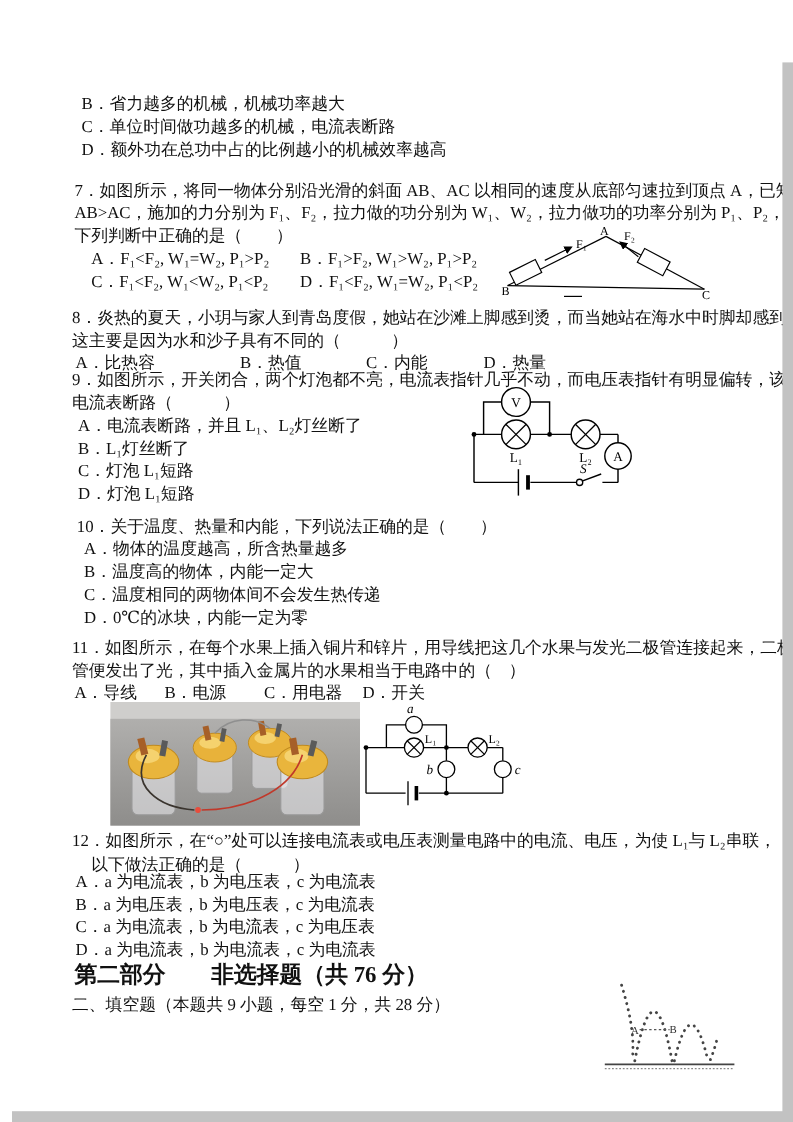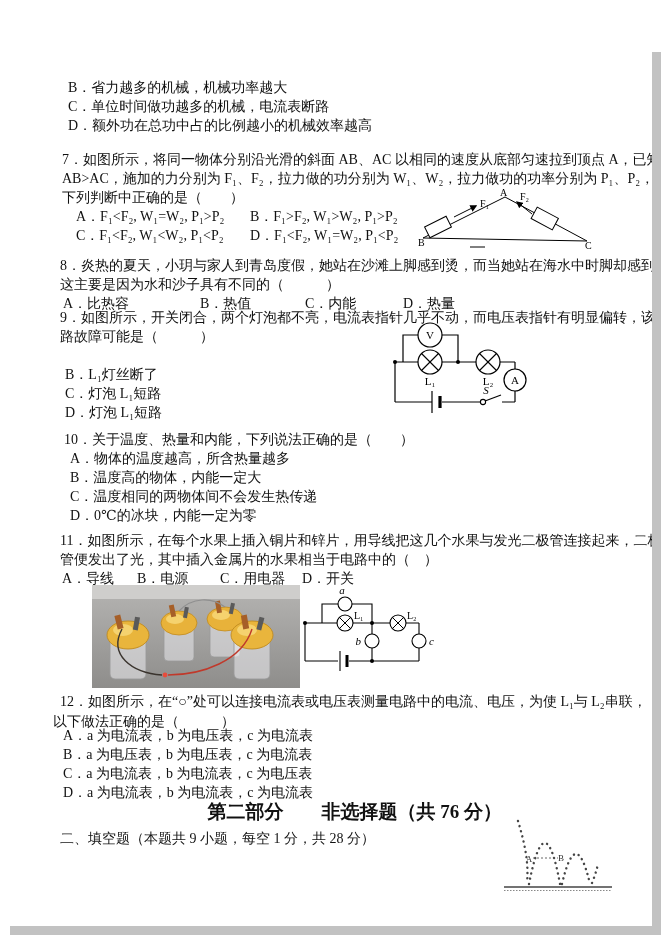--- a/index.html
+++ b/index.html
@@ -1,19 +1,19 @@
 <!DOCTYPE html>
 <html><head>
 <meta charset="utf-8">
 <style>
   html,body{margin:0;padding:0;background:#fff;}
   .page{position:relative;width:661px;height:935px;background:#fff;overflow:hidden;
         font-family:"Liberation Serif","DejaVu Serif",serif;color:#111;}
   .line{position:absolute;white-space:pre;font-size:14px;line-height:19px;}
-  .heading{position:absolute;font-size:19px;font-weight:bold;text-align:right;}
+  .heading{position:absolute;font-size:19px;font-weight:bold;text-align:left;}
   .shadow{position:absolute;background:#c2c2c2;}
   svg{position:absolute;overflow:visible;}
   svg text{font-family:"Liberation Serif","DejaVu Serif",serif;}
 </style>
 </head>
 <body>
 
 <div class="page">
 
   <div class="line" style="left:68px;top:78px">B．省力越多的机械，机械功率越大</div>
@@ -50,21 +50,22 @@
   </svg>
 
   <div class="line" style="left:60px;top:256px">8．炎热的夏天，小玥与家人到青岛度假，她站在沙滩上脚感到烫，而当她站在海水中时脚却感到凉，</div>
   <div class="line" style="left:60px;top:275px">这主要是因为水和沙子具有不同的（　　　）</div>
   <div class="line" style="left:63px;top:294px">A．比热容</div>
   <div class="line" style="left:200px;top:294px">B．热值</div>
   <div class="line" style="left:305px;top:294px">C．内能</div>
   <div class="line" style="left:403px;top:294px">D．热量</div>
 
   <div class="line" style="left:60px;top:308px">9．如图所示，开关闭合，两个灯泡都不亮，电流表指针几乎不动，而电压表指针有明显偏转，该电</div>
-  <div class="line" style="left:60px;top:327px">路故障可能是（　　　）</div>
+  <div class="line" style="left:60px;top:327px">电流表断路（　　　）</div>
+  <div class="line" style="left:65px;top:346px">A．电流表断路，并且 L₁、L₂灯丝断了</div>
   <div class="line" style="left:65px;top:365px">B．L₁灯丝断了</div>
   <div class="line" style="left:65px;top:384px">C．灯泡 L₁短路</div>
   <div class="line" style="left:65px;top:403px">D．灯泡 L₁短路</div>
 
   <svg style="left:390px;top:325px" width="180" height="96" viewBox="0 0 180 96">
     <g stroke="#000" stroke-width="1.2" fill="none">
       <path d="M13,37 V10 H68 V37"></path>
       <path d="M5,37 H125 M125,37 V44 M125,66 V77"></path>
       <path d="M125,77 H112 M91,77 H52 M5,77 H42 M5,37 V77"></path>
       <line x1="95" y1="76" x2="111" y2="70"></line>
@@ -180,21 +181,21 @@
     <circle cx="72" cy="60" r="7" fill="#fff" stroke="#000" stroke-width="1.1"></circle>
     <text x="61" y="64" font-size="11" font-style="italic" text-anchor="end">b</text>
     <circle cx="119" cy="60" r="7" fill="#fff" stroke="#000" stroke-width="1.1"></circle>
     <text x="129" y="64" font-size="11" font-style="italic">c</text>
     <circle cx="5" cy="42" r="2" fill="#000"></circle>
     <circle cx="72" cy="42" r="2" fill="#000"></circle>
     <circle cx="72" cy="80" r="2" fill="#000"></circle>
   </svg>
 
   <div class="line" style="left:60px;top:692px">12．如图所示，在“○”处可以连接电流表或电压表测量电路中的电流、电压，为使 L₁与 L₂串联，</div>
-  <div class="line" style="left:53px;top:712px">以下做法正确的是（　　　）</div>
+  <div class="line" style="left:76px;top:712px">以下做法正确的是（　　　）</div>
   <div class="line" style="left:63px;top:726px">A．a 为电流表，b 为电压表，c 为电流表</div>
   <div class="line" style="left:63px;top:745px">B．a 为电压表，b 为电压表，c 为电流表</div>
   <div class="line" style="left:63px;top:764px">C．a 为电流表，b 为电流表，c 为电压表</div>
   <div class="line" style="left:63px;top:783px">D．a 为电流表，b 为电流表，c 为电流表</div>
 
   <div class="heading" style="left:62px;top:799px;width:440px">第二部分　　非选择题（共 76 分）</div>
   <div class="line" style="left:60px;top:829px">二、填空题（本题共 9 小题，每空 1 分，共 28 分）</div>
 
   <svg style="left:500px;top:815px" width="160" height="115" viewBox="0 0 160 115">
     <g stroke="#444" stroke-width="2.4" fill="none" stroke-linecap="round" stroke-dasharray="0.1 5.2">

